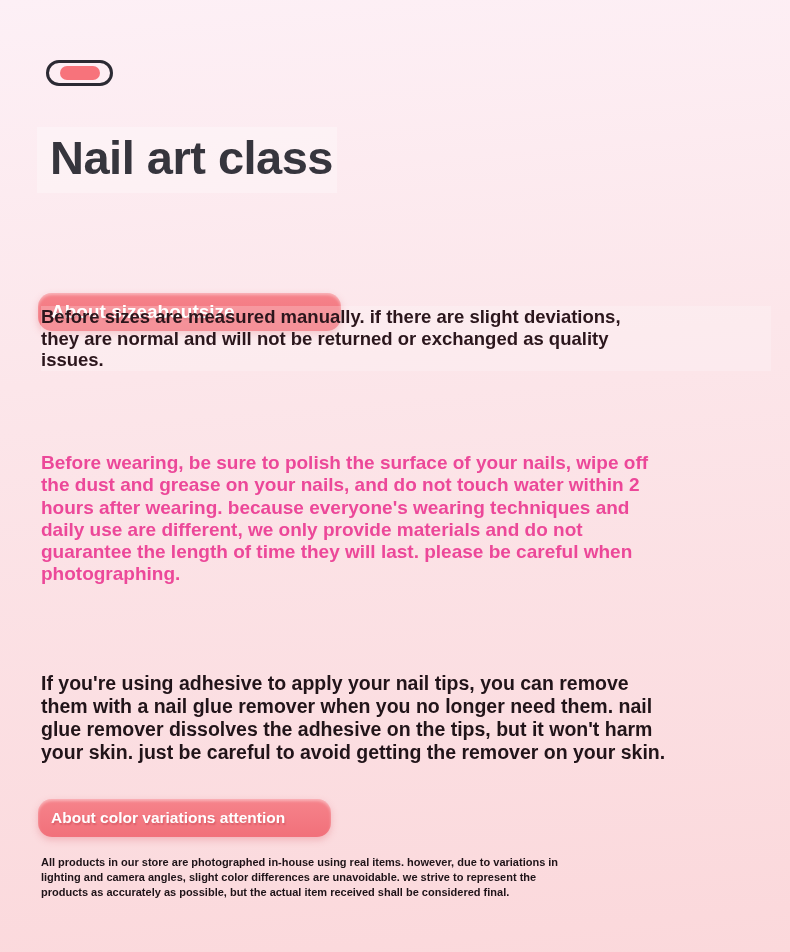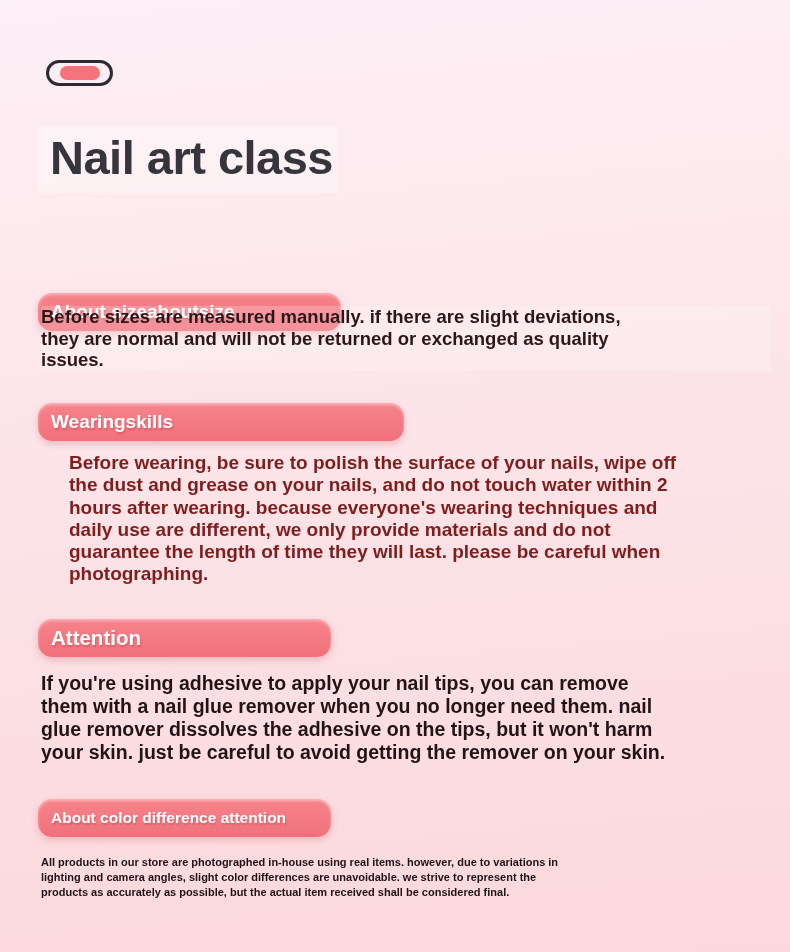--- a/index.html
+++ b/index.html
@@ -65,21 +65,21 @@
     white-space:pre-line;
     font-weight:700;
   }
   .para-1{
     top:306px;width:730px;
     font-size:18.5px;line-height:21.5px;color:#2b161c;
     background:rgba(255,255,255,0.22);
   }
   .para-2{
     top:452px;width:720px;
-    font-size:19px;line-height:22.3px;color:#7f1d1d;margin-left:28px;
+    font-size:19px;line-height:22.3px;color:#ec4899;
   }
   .para-3{
     top:672px;width:725px;
     font-size:19.5px;line-height:23px;color:#211419;
   }
   .para-4{
     top:855px;width:710px;
     font-size:11px;line-height:15.2px;color:#1e1318;
   }
 </style>
@@ -93,32 +93,30 @@
   </div>
 
   <div class="title-box"></div>
   <div class="title">Nail art class</div>
 
   <div class="pill pill-1">About sizeaboutsize</div>
   <div class="para para-1">Before sizes are measured manually. if there are slight deviations,
 they are normal and will not be returned or exchanged as quality
 issues.</div>
 
-  <div class="pill pill-2">Wearingskills</div>
   <div class="para para-2">Before wearing, be sure to polish the surface of your nails, wipe off
 the dust and grease on your nails, and do not touch water within 2
 hours after wearing. because everyone's wearing techniques and
 daily use are different, we only provide materials and do not
 guarantee the length of time they will last. please be careful when
 photographing.</div>
 
-  <div class="pill pill-3">Attention</div>
   <div class="para para-3">If you're using adhesive to apply your nail tips, you can remove
 them with a nail glue remover when you no longer need them. nail
 glue remover dissolves the adhesive on the tips, but it won't harm
 your skin. just be careful to avoid getting the remover on your skin.</div>
 
-  <div class="pill pill-4">About color difference attention</div>
+  <div class="pill pill-4">About color variations attention</div>
   <div class="para para-4">All products in our store are photographed in-house using real items. however, due to variations in
 lighting and camera angles, slight color differences are unavoidable. we strive to represent the
 products as accurately as possible, but the actual item received shall be considered final.</div>
 
 </div>
 
 </body></html>

